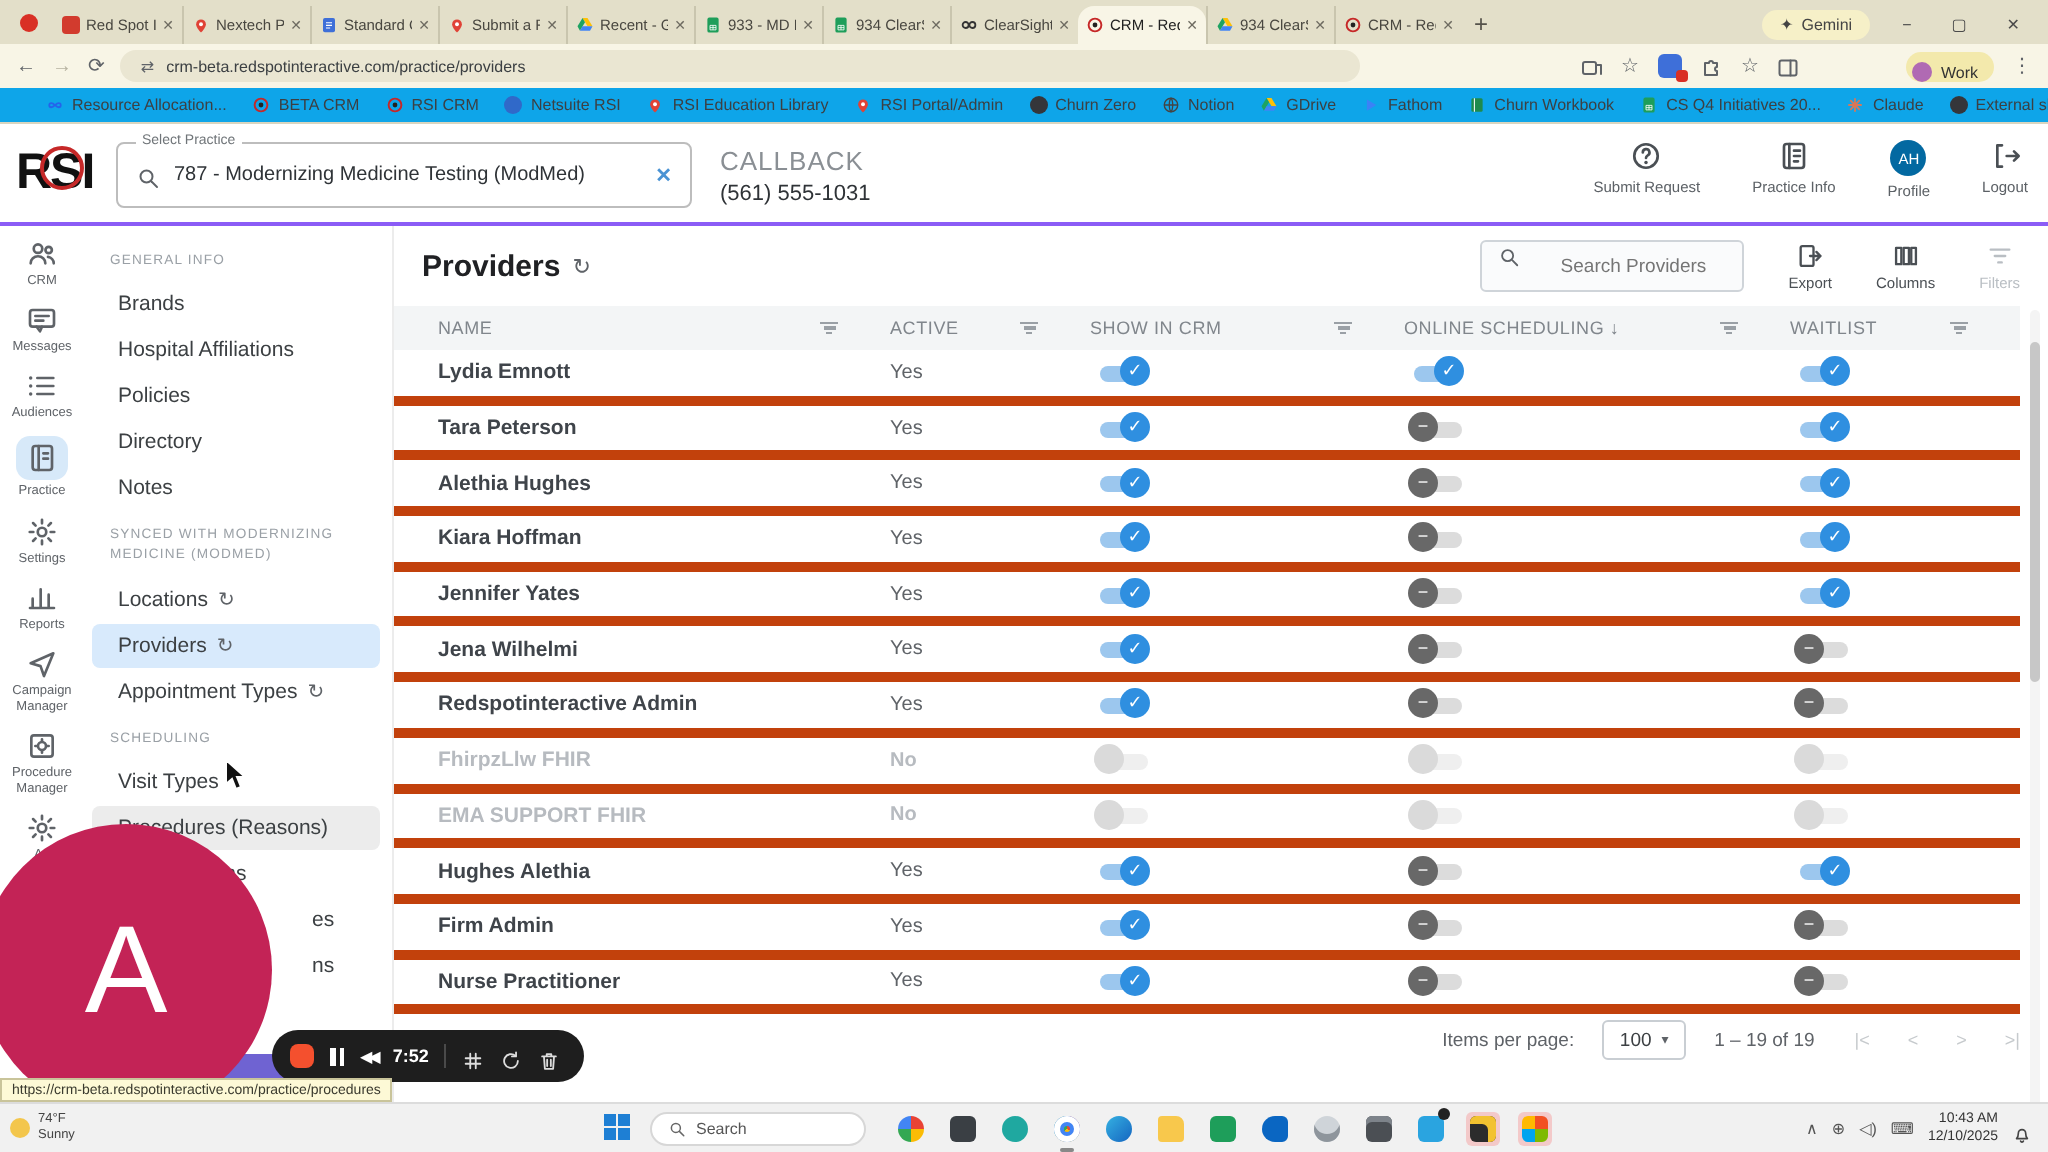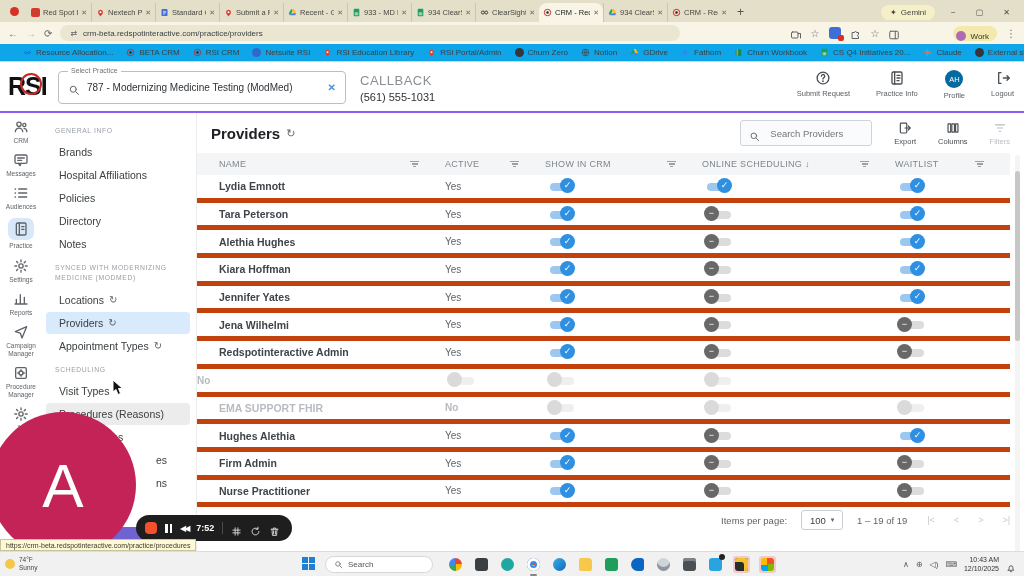--- a/index.html
+++ b/index.html
@@ -78,21 +78,21 @@
   .sitem.hover{background:#ececec;}
   .sitem .sync{font-size:10px;color:#5f6368;}
   .sitem.frag{padding-left:110px;color:#3c4043;}
 
   
   .main{position:absolute;left:197px;top:113px;right:0;bottom:25px;background:#fff;}
   .titlebar{position:absolute;left:0;top:0;right:0;height:40px;display:flex;align-items:center;padding:0 14px;}
   .ptitle{font-size:15px;font-weight:700;color:#202124;display:flex;align-items:center;gap:6px;}
   .ptitle .sync{font-size:11px;font-weight:400;color:#5f6368;}
   .searchbox{margin-left:auto;width:132px;height:26px;border:1px solid #cfd4d9;border-radius:3px;
-    background:#fafbfc;display:flex;align-items:center;gap:8px;padding:0 8px;}
+    background:#fafbfc;display:flex;gap:18px;padding:0 8px;}
   .searchbox input{border:none;background:transparent;outline:none;font-size:9.5px;color:#333;width:100%;
     font-family:"Liberation Sans",sans-serif;}
   .tool{display:flex;flex-direction:column;align-items:center;gap:2px;font-size:7.5px;color:#4a4f54;margin-left:22px;}
   .tool .tic{width:14px;height:14px;}
   .tool.dis{color:#b9bec3;}
   .thead{position:absolute;left:0;top:40px;right:14px;height:22px;background:#f3f5f6;
     display:grid;grid-template-columns:248px 100px 157px 193px 1fr;align-items:center;}
   .thcell{display:flex;align-items:center;font-size:9px;letter-spacing:.3px;color:#80868c;padding-right:26px;}
   .thcell:first-child{padding-left:22px;}
   .thcell .fun{margin-left:auto;}
@@ -810,20 +810,21 @@
             </div>
           </div>
           <div>
             <div class="tgl off">
               <span class="track"></span>
               <span class="thumb">−</span>
             </div>
           </div>
         </div>
         <div class="trow dis">
+          <div class="name">FhirpzLlw FHIR</div>
           <div class="yes">No</div>
           <div>
             <div class="tgl disabled">
               <span class="track"></span>
               <span class="thumb"></span>
             </div>
           </div>
           <div>
             <div class="tgl disabled">
               <span class="track"></span>

